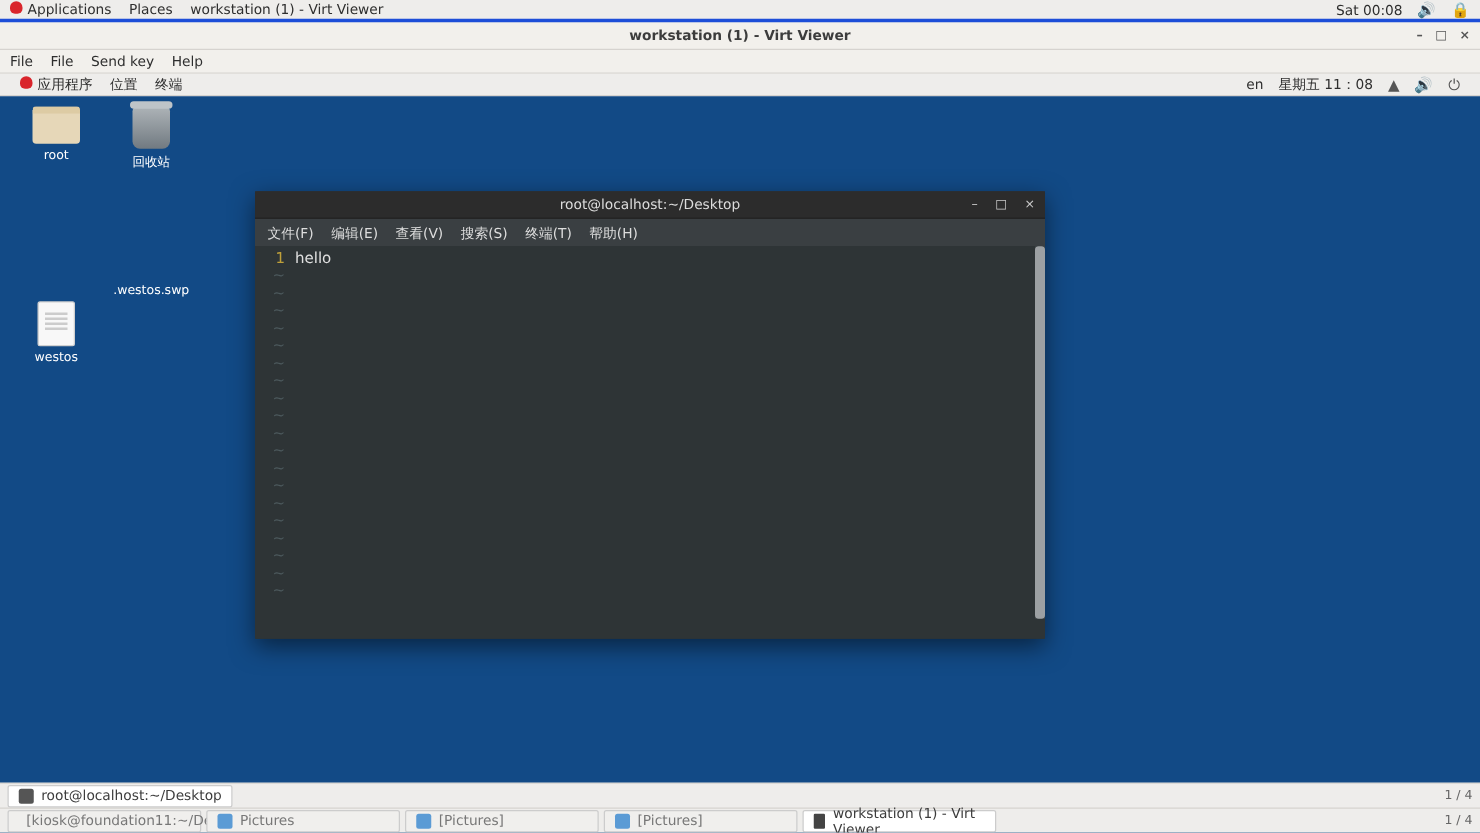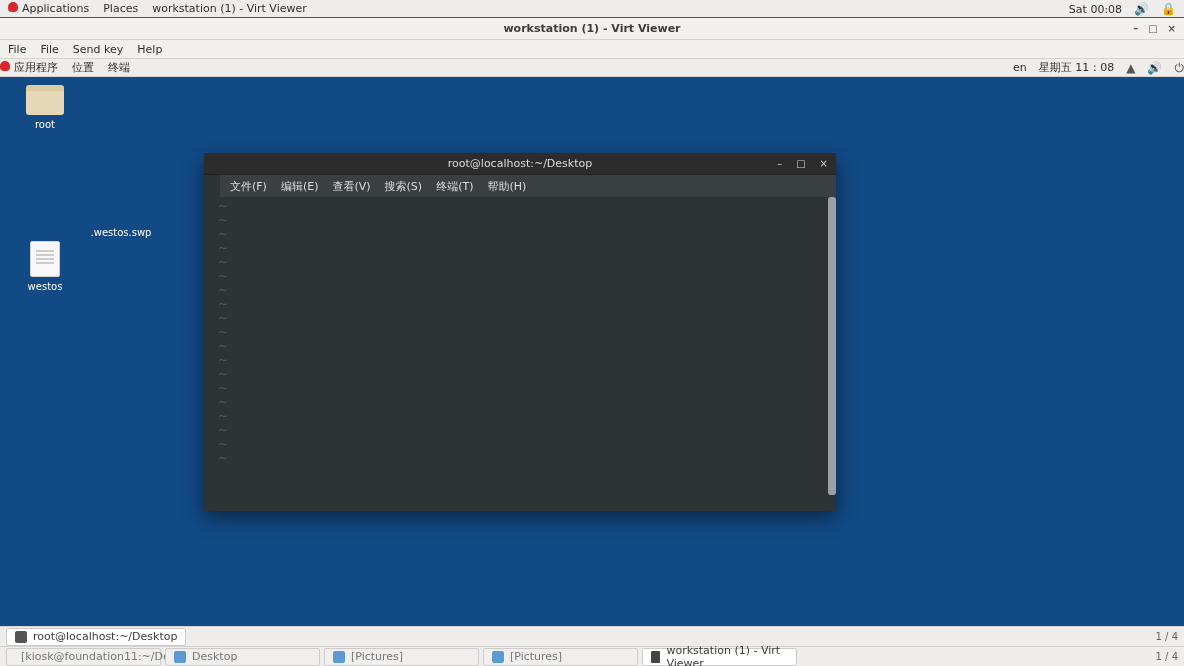--- a/index.html
+++ b/index.html
@@ -1,51 +1,51 @@
 <!DOCTYPE html>
 <html><head>
   <meta charset="utf-8">
   <style>
     * { margin: 0; padding: 0; box-sizing: border-box; font-family: "DejaVu Sans", Arial, sans-serif; }
     body { width: 1184px; height: 666px; overflow: hidden; background: #eeedeb; }
 
     
-    .outer-top { height: 18px; background: #eeedeb; display: flex; align-items: center; font-size: 11px; color: #2e2e2e; padding: 0 8px; border-bottom: 1px solid #1d4ed8; }
+    .outer-top { height: 18px; background: #eeedeb; display: flex; align-items: center; font-size: 11px; color: #2e2e2e; padding: 0 8px; border-bottom: 3px solid #1d4ed8; }
     .outer-top-left { display: flex; gap: 14px; align-items: center; }
     .outer-top-right { margin-left: auto; display: flex; gap: 12px; align-items: flex-end; }
     .hat-icon-red { width: 10px; height: 10px; background: #d9252b; border-radius: 50% 50% 40% 40%; display: inline-block; margin-right: 4px; }
 
     
     .virt-title { height: 22px; background: #f2f0ec; display: flex; align-items: center; justify-content: center; font-size: 11px; font-weight: bold; color: #3c3c3c; border-bottom: 1px solid #d6d3cf; position: relative; }
     .virt-controls { position: absolute; right: 8px; display: flex; gap: 10px; font-size: 10px; color: #555; }
     .virt-controls span { display: flex; align-items: center; justify-content: center; }
 
     
     .virt-menu { height: 19px; background: #f2f0ec; display: flex; align-items: center; font-size: 11px; color: #2e2e2e; padding: 0 8px; gap: 14px; border-bottom: 1px solid #d6d3cf; }
 
     
-    .inner-top { height: 18px; background: #eeedeb; display: flex; align-items: center; font-size: 11px; color: #2e2e2e; padding: 0 0; border-bottom: 1px solid #d6d3cf; }
+    .inner-top { height: 18px; background: #eeedeb; display: flex; align-items: center; font-size: 11px; color: #2e2e2e; padding: 0 16px; border-bottom: 1px solid #d6d3cf; }
     .inner-top-left { display: flex; gap: 14px; align-items: center; }
     .inner-top-right { margin-left: auto; display: flex; gap: 12px; align-items: center; }
 
     
     .desktop { position: relative; height: 549px; background: #124a86; overflow: hidden; }
     .icon-block { position: absolute; display: flex; flex-direction: column; align-items: center; width: 70px; text-align: right; }
     .icon-label { color: #fff; font-size: 10px; margin-top: 4px; }
     .folder-icon { width: 38px; height: 30px; background: #e6d7b8; border-radius: 3px; border-top: 6px solid #ddcba4; position: relative; }
     .trash-icon { width: 30px; height: 34px; background: linear-gradient(#aeb4b8, #717a81); border-radius: 4px 4px 6px 6px; position: relative; }
     .trash-icon::before { content: ""; position: absolute; top: -4px; left: -2px; right: -2px; height: 6px; background: #bec4c8; border-radius: 3px; }
     .file-icon { width: 30px; height: 36px; background: #f8f8f8; border: 1px solid #d0d0d0; border-radius: 2px; position: relative; }
     .file-icon::after { content: ""; position: absolute; top: 8px; left: 5px; right: 5px; height: 2px; background: #ccc; box-shadow: 0 4px 0 #ccc, 0 8px 0 #ccc, 0 12px 0 #ccc; }
 
     
     .term-window { position: absolute; left: 204px; top: 76px; width: 632px; height: 358px; background: #2e3436; box-shadow: 0 6px 20px rgba(0,0,0,.5); border-radius: 2px; display: flex; flex-direction: column; }
     .term-title { height: 22px; background: #2c2c2c; display: flex; align-items: center; justify-content: center; color: #ddd; font-size: 11px; position: relative; border-bottom: 1px solid #222; }
     .term-controls { position: absolute; right: 8px; display: flex; gap: 14px; color: #ccc; font-size: 10px; }
-    .term-menu { height: 22px; background: #3a3f42; display: flex; align-items: center; gap: 14px; padding: 0 10px; font-size: 11px; color: #ddd; margin-left: 16px; }
+    .term-menu { height: 22px; background: #3a3f42; display: flex; align-items: center; gap: 14px; padding: 0 10px; font-size: 11px; color: #ddd; }
     .term-body { flex: 1; background: #2e3436; font-family: "Courier New", monospace; font-size: 12px; color: #e0e0e0; padding: 2px 6px; position: relative; overflow: hidden; }
     .term-line { white-space: pre; line-height: 14px; }
     .ln { color: #bfa03a; display: inline-block; width: 18px; text-align: right; margin-right: 8px; }
     .tilde { color: #4d5a5e; display: inline-block; width: 18px; text-align: right; margin-right: 8px; }
     .term-status { position: absolute; bottom: 0; left: 6px; right: 0; font-family: "Courier New", monospace; font-size: 12px; color: #e0e0e0; background: #2e3436; height: 16px; }
     .cursor { display: inline-block; width: 7px; height: 13px; background: #e0e0e0; vertical-align: middle; }
     .term-scroll { position: absolute; right: 0; top: 44px; bottom: 16px; width: 8px; background: #3f4548; }
     .term-scroll-thumb { width: 100%; background: #9ca0a3; border-radius: 3px; }
 
     
@@ -105,20 +105,24 @@
     <span class="tray-icon">🔊</span>
     <span class="tray-icon">⏻</span>
   </div>
 </div>
 
 <div class="desktop">
   <div class="icon-block" style="left:10px; top:8px;">
     <div class="folder-icon"></div>
     <div class="icon-label">root</div>
   </div>
+  <div class="icon-block" style="left:86px; top:8px;">
+    <div class="trash-icon"></div>
+    <div class="icon-label">回收站</div>
+  </div>
   <div class="icon-block" style="left:86px; top:116px;">
     <div style="width:30px;height:30px;"></div>
     <div class="icon-label">.westos.swp</div>
   </div>
   <div class="icon-block" style="left:10px; top:164px;">
     <div class="file-icon"></div>
     <div class="icon-label">westos</div>
   </div>
 
   <div class="term-window">
@@ -132,20 +136,21 @@
     </div>
     <div class="term-menu">
       <span>文件(F)</span>
       <span>编辑(E)</span>
       <span>查看(V)</span>
       <span>搜索(S)</span>
       <span>终端(T)</span>
       <span>帮助(H)</span>
     </div>
     <div class="term-body">
+      <div class="term-line"><span class="ln">1</span><span>hello</span></div>
       <div class="term-line"><span class="tilde">~</span></div>
       <div class="term-line"><span class="tilde">~</span></div>
       <div class="term-line"><span class="tilde">~</span></div>
       <div class="term-line"><span class="tilde">~</span></div>
       <div class="term-line"><span class="tilde">~</span></div>
       <div class="term-line"><span class="tilde">~</span></div>
       <div class="term-line"><span class="tilde">~</span></div>
       <div class="term-line"><span class="tilde">~</span></div>
       <div class="term-line"><span class="tilde">~</span></div>
       <div class="term-line"><span class="tilde">~</span></div>
@@ -173,21 +178,21 @@
   <div class="bottom-right">1 / 4</div>
 </div>
 
 <div class="outer-bottom2">
   <div class="tab inactive" style="width:155px">
     <div class="tab-icon term"></div>
     <span>[kiosk@foundation11:~/Desktop]</span>
   </div>
   <div class="tab inactive" style="width:155px">
     <div class="tab-icon"></div>
-    <span>Desktop</span>
+    <span>Pictures</span>
   </div>
   <div class="tab inactive" style="width:155px">
     <div class="tab-icon"></div>
     <span>[Pictures]</span>
   </div>
   <div class="tab inactive" style="width:155px">
     <div class="tab-icon"></div>
     <span>[Pictures]</span>
   </div>
   <div class="tab" style="width:155px">

